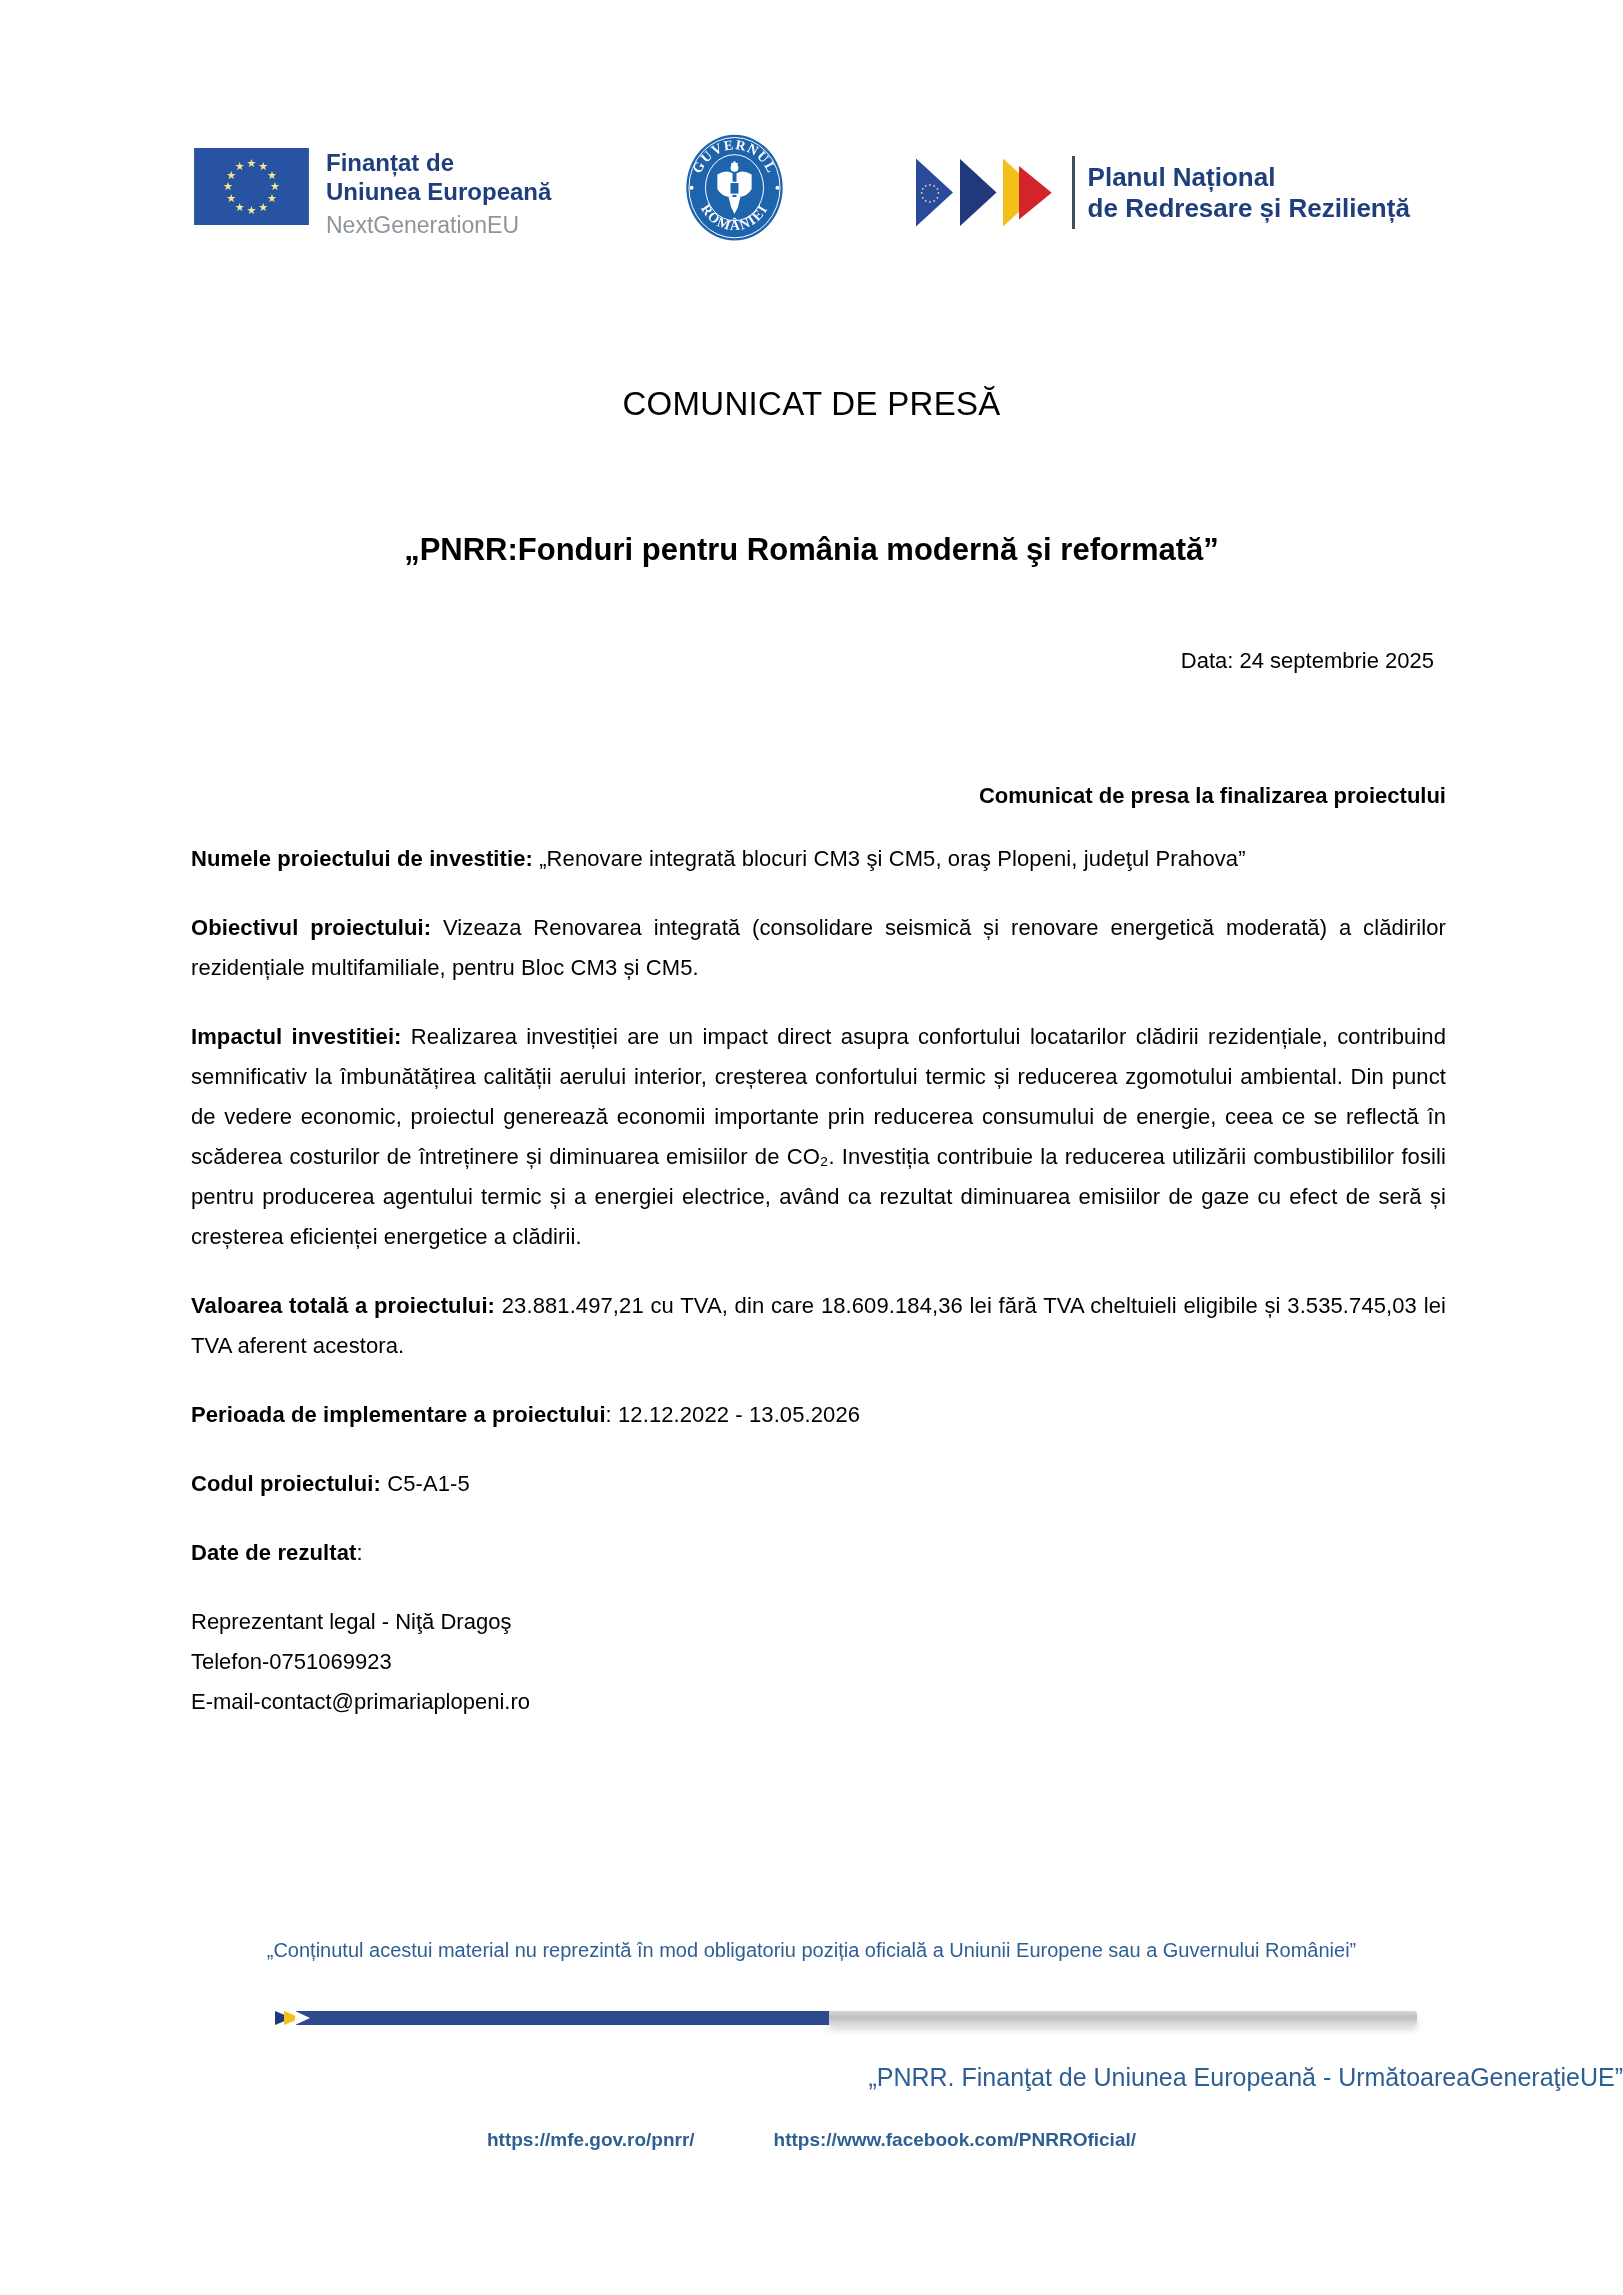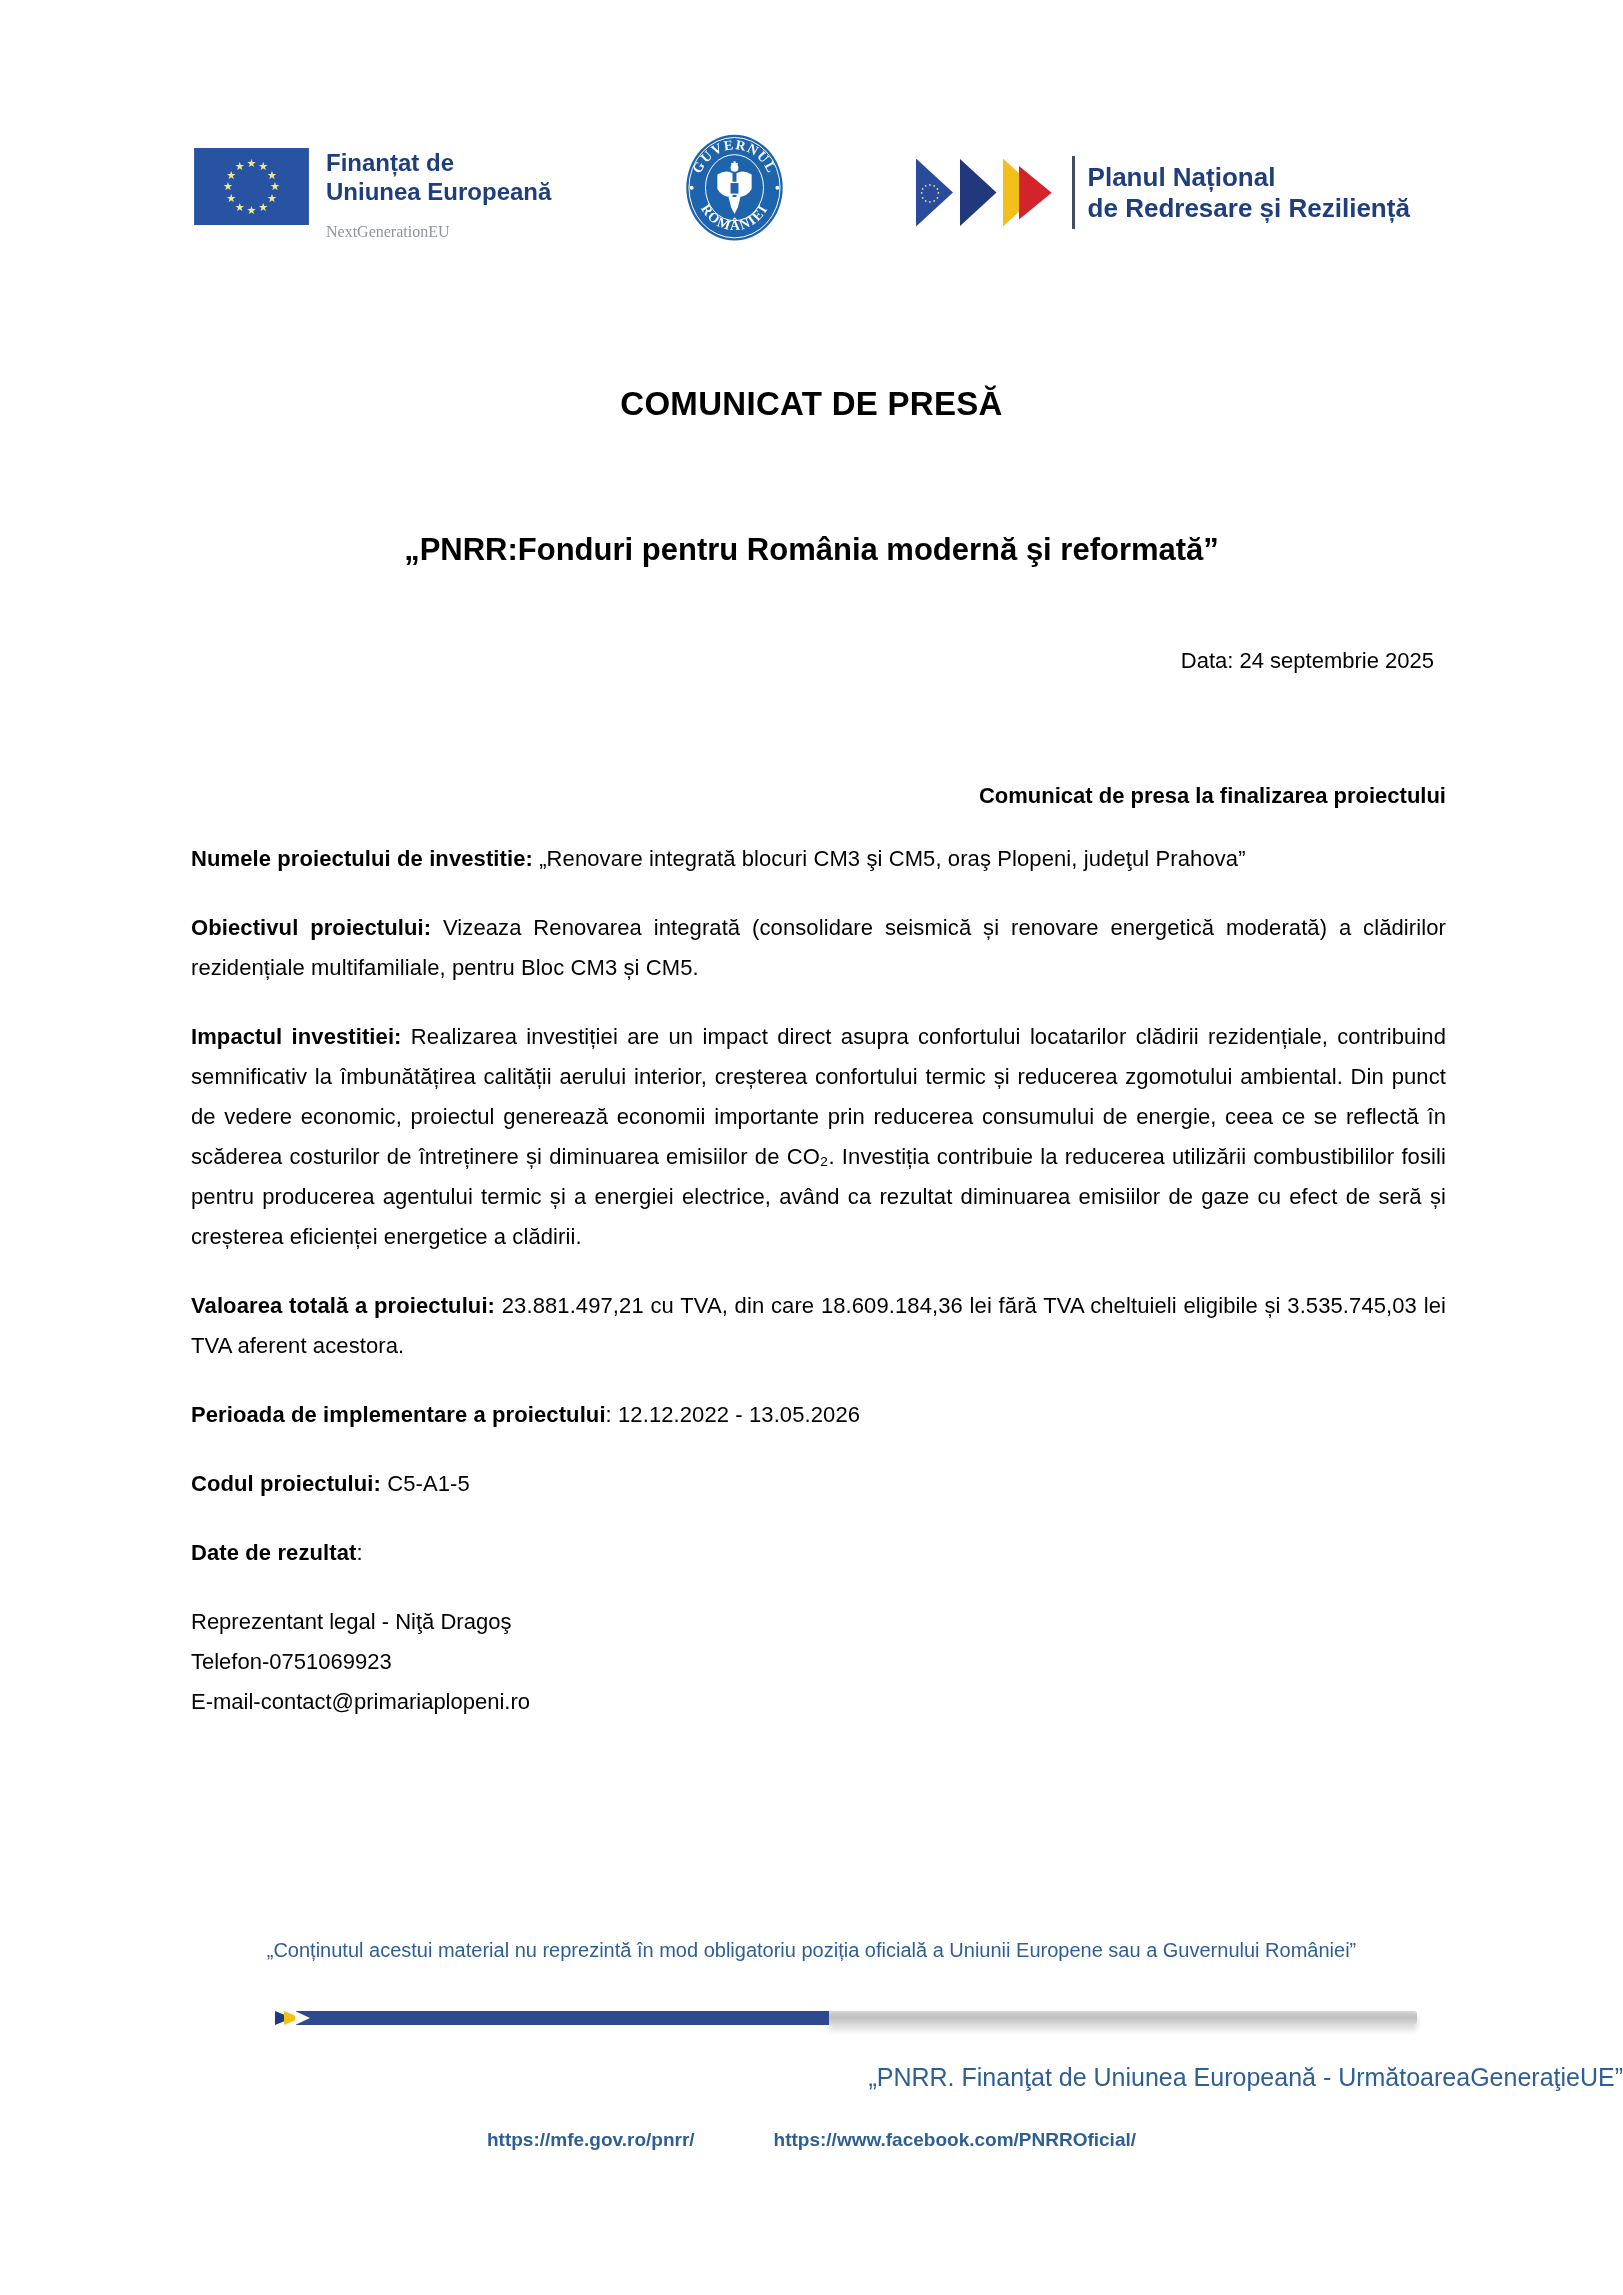--- a/index.html
+++ b/index.html
@@ -12,37 +12,37 @@
     overflow:hidden;
   }
   
   .logos{position:absolute;left:0;top:0;width:100%;height:275px;}
   .eu-logo{position:absolute;left:194px;top:148px;display:flex;align-items:flex-start;}
   .eu-flag{display:block;}
   .eu-text{margin-left:17px;}
   .eu-text .l1,.eu-text .l2{
     font-weight:bold;font-size:24px;line-height:29px;color:var(--logo_text_blue);
   }
-  .eu-text .l3{font-size:16px;line-height:26px;color:var(--gray_text);margin-top:13px;font-family:Liberation Serif, serif;}
+  .eu-text .l3{font-size:23px;line-height:26px;color:var(--gray_text);margin-top:6px;}
   .gov-logo{position:absolute;left:685px;top:133px;}
   .pnrr-logo{position:absolute;left:916px;top:156px;display:flex;align-items:center;}
   .tri{width:37px;height:68px;clip-path:polygon(0 0,100% 50%,0 100%);}
   .tri-1{position:relative;background:var(--pnrr_blue);}
   .tri-1 svg{position:absolute;left:0.7px;top:19.6px;}
   .tri-2{background:var(--pnrr_navy);margin-left:6.5px;}
   .tri-3-wrap{position:relative;width:52px;height:68px;margin-left:6.5px;}
   .tri-3-yellow{position:absolute;left:0;top:0;width:37px;height:68px;
     clip-path:polygon(0 0,100% 50%,0 100%);background:var(--pnrr_yellow);}
   .tri-3-red{position:absolute;left:15.7px;top:7.2px;width:33px;height:54px;
     clip-path:polygon(0 0,100% 50%,0 100%);background:var(--pnrr_red);}
   .pnrr-divider{width:2.6px;height:73px;background:#3f4e63;margin-left:17px;}
   .pnrr-text{margin-left:13px;font-weight:bold;font-size:26px;line-height:31px;color:var(--logo_text_blue);}
   
   .doc-title{position:absolute;top:385px;left:0;width:100%;text-align:center;
-    font-size:33px;font-weight:bold;letter-spacing:0.3px;}
+    font-size:33px;font-weight:normal;letter-spacing:0.3px;}
   .doc-subtitle{position:absolute;top:532px;left:0;width:100%;text-align:center;
     font-size:31px;font-weight:bold;}
   .date-line{position:absolute;top:648px;right:189px;font-size:22px;}
   
   .body-col{position:absolute;left:191px;top:783px;width:1255px;}
   .intro-heading{font-size:22px;font-weight:bold;margin:0 0 30px;text-align:right;}
   .para{font-size:22px;line-height:40px;letter-spacing:0.1px;
     text-align:justify;margin:0 0 29px;}
   .para b{letter-spacing:0.1px;}
   .contact-block{margin-top:11.8px;}

